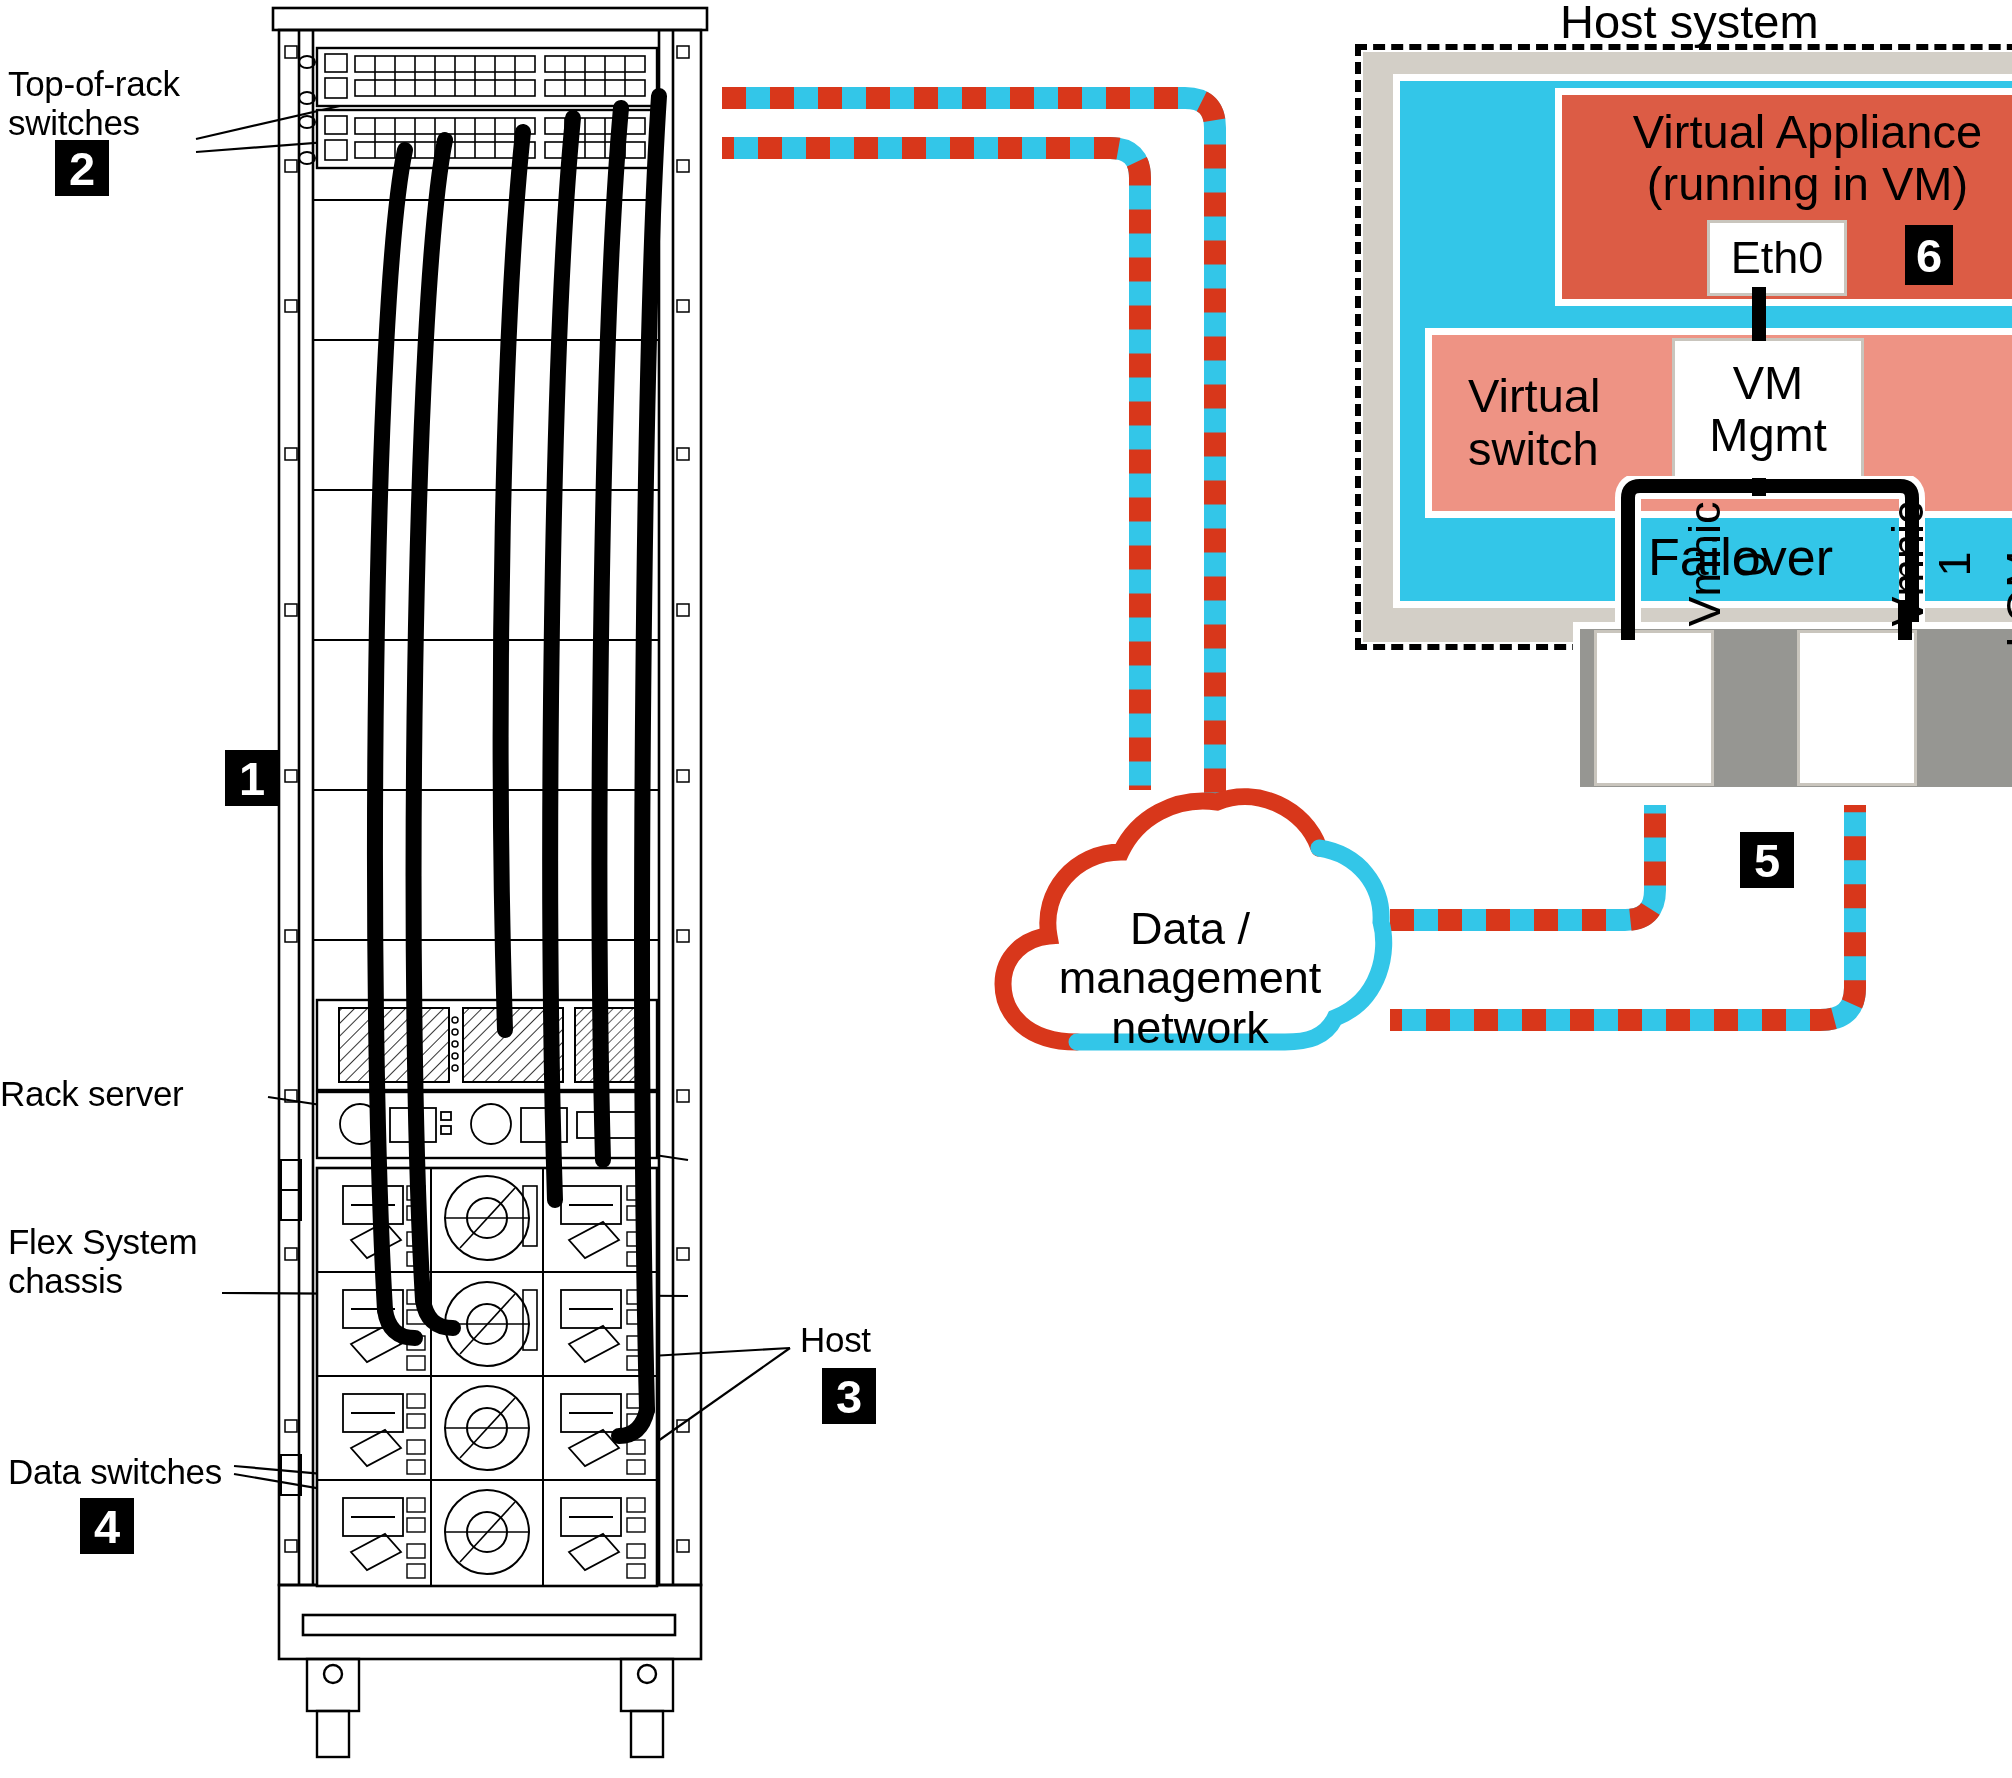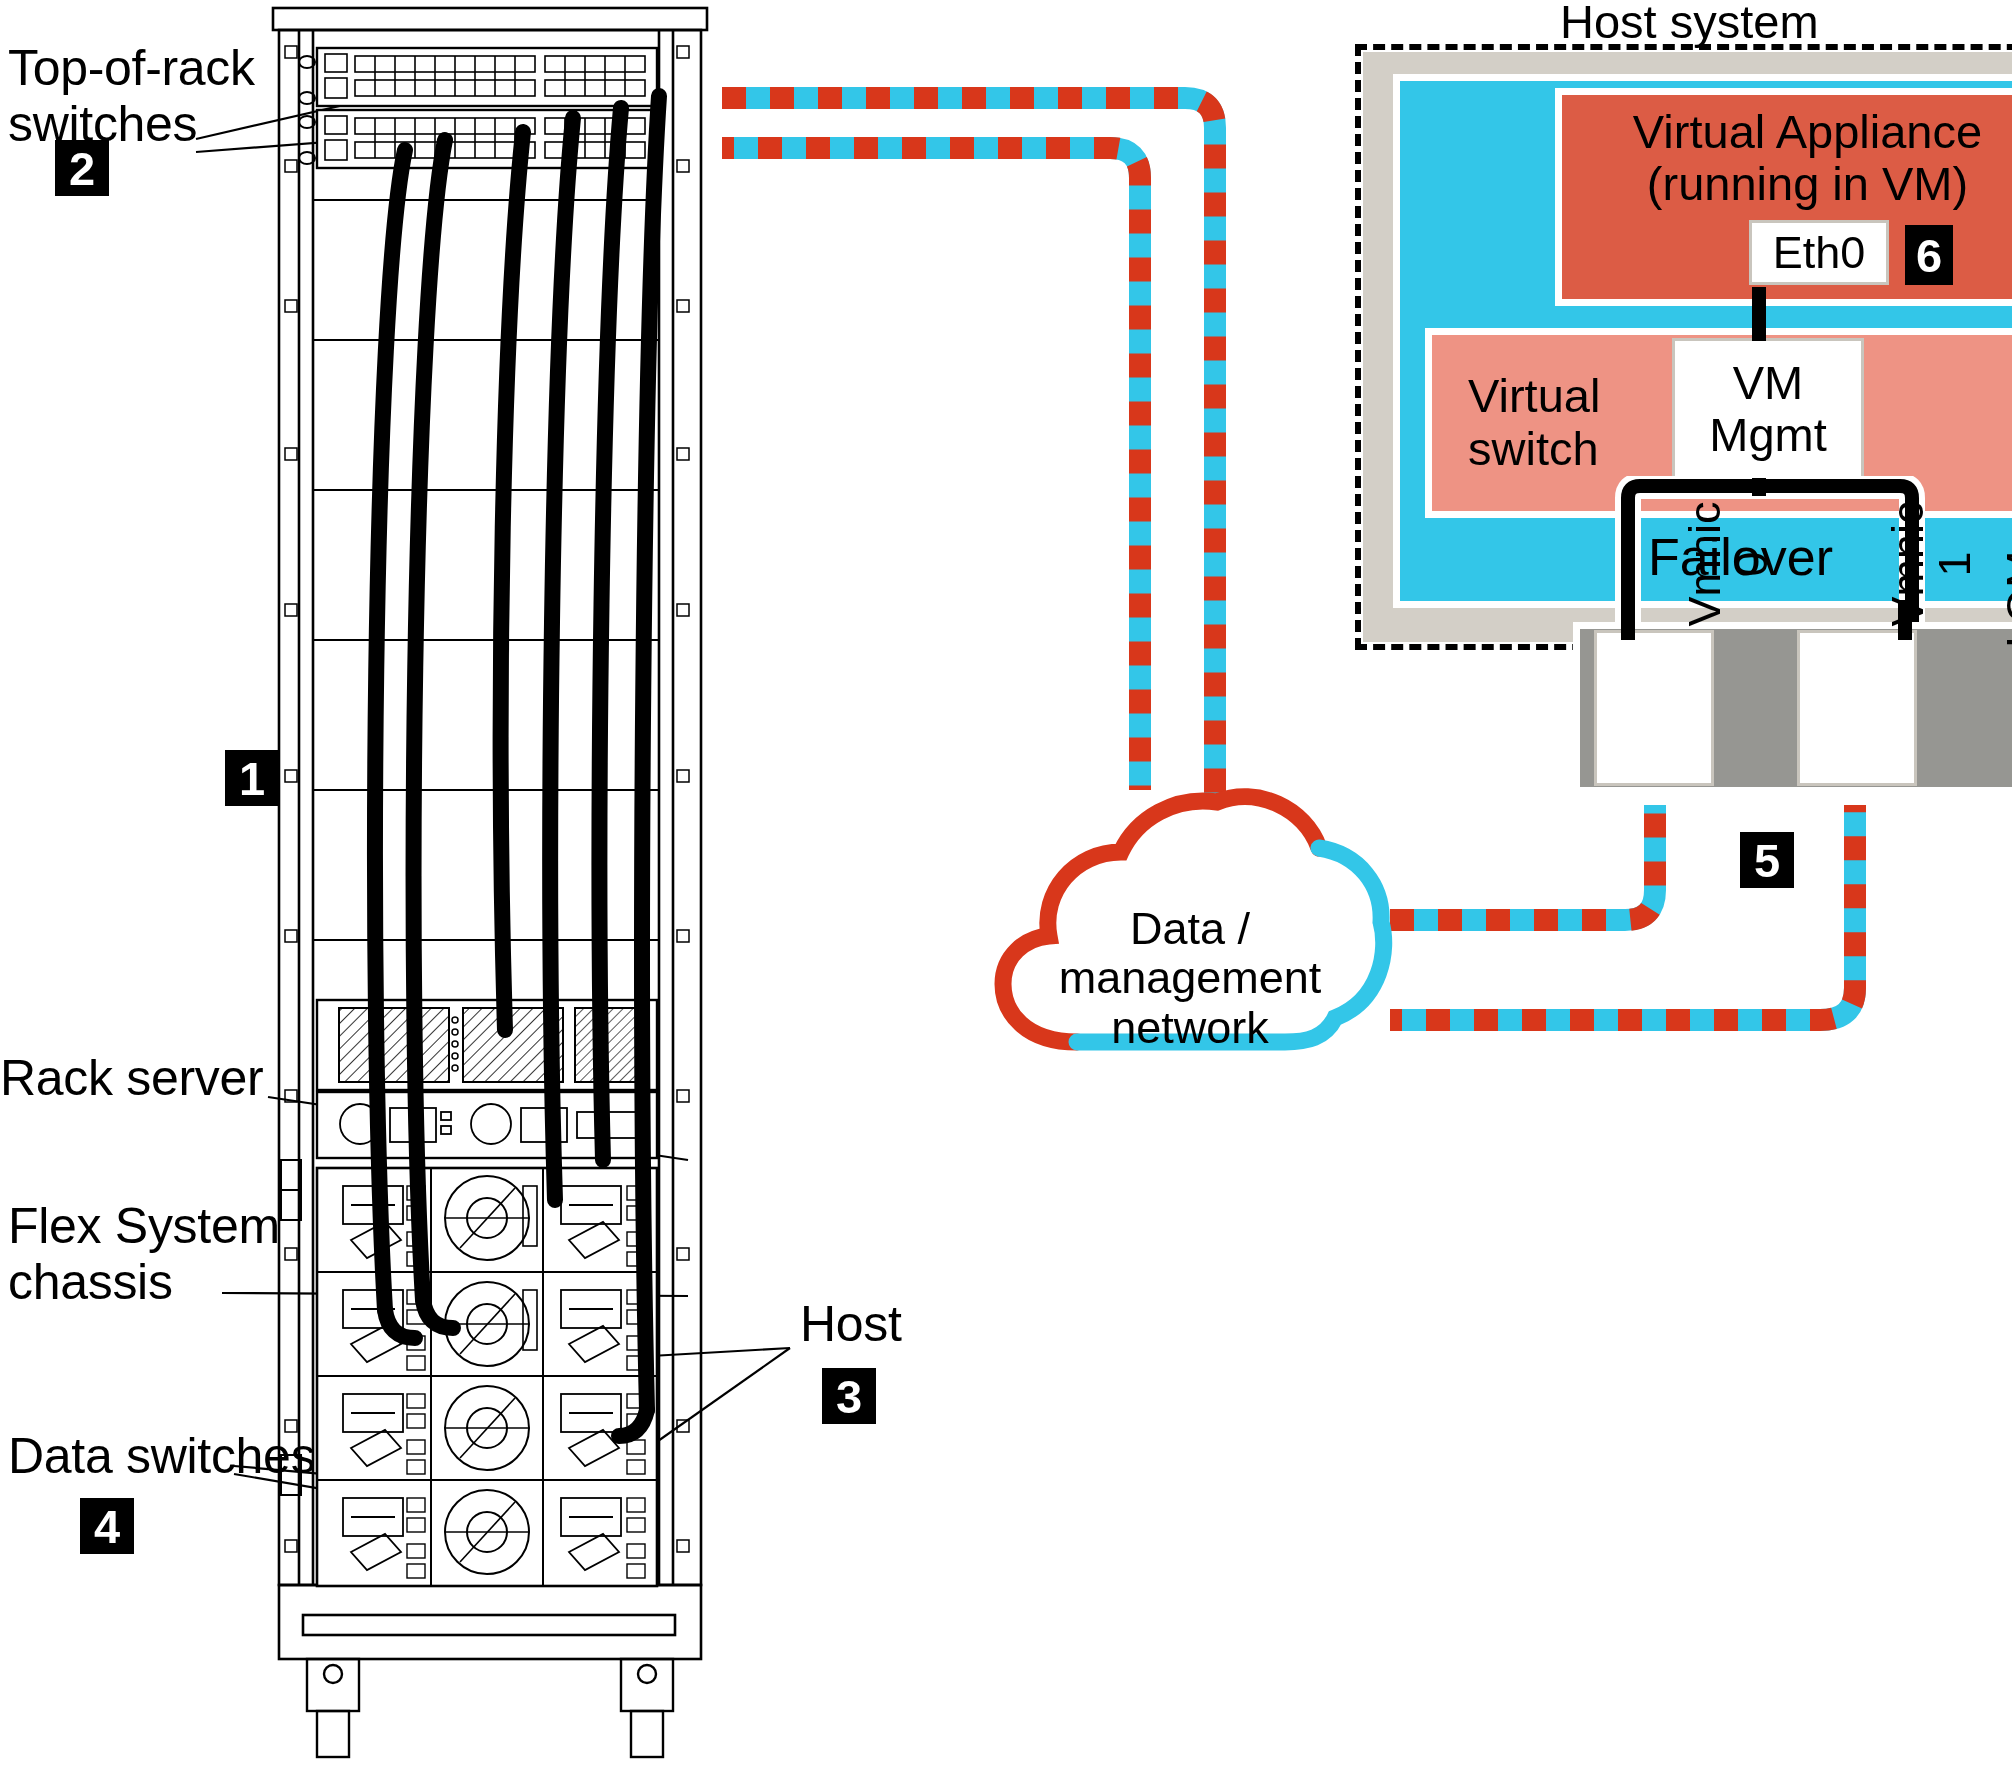--- a/index.html
+++ b/index.html
@@ -1,19 +1,19 @@
 <!DOCTYPE html>
 <html><head>
 <meta charset="utf-8">
 <style>
   html,body{margin:0;padding:0;background:#fff;}
   body{width:2012px;height:1778px;position:relative;overflow:hidden;
        font-family:"Liberation Sans","DejaVu Sans",sans-serif;color:#000;}
   .abs{position:absolute;}
-  .lbl{font-size:50px;line-height:1.12;letter-spacing:-0.3px;white-space:pre-line;}
+  .lbl{font-size:35px;line-height:1.12;letter-spacing:-0.3px;white-space:pre-line;margin-top:24px;}
   .callout{background:#000;color:#fff;font-weight:bold;font-size:47px;
            width:54px;height:56px;display:flex;align-items:center;justify-content:center;}
   svg{display:block;}
   .ctr{display:flex;align-items:center;justify-content:center;text-align:center;}
   .boxtxt{font-size:43px;line-height:1.1;}
 </style>
 </head>
 <body>
 
 <div class="abs lbl" style="left:8px;top:40px;">Top-of-rack
@@ -378,22 +378,22 @@
 <div class="abs" style="left:1393px;top:74px;width:660px;height:534px;background:#33c6e8;
             border:7px solid #fff;box-sizing:border-box;"></div>
 
 <div class="abs" style="left:1555px;top:88px;width:494px;height:218px;background:#dc5c45;
             border:7px solid #fff;box-sizing:border-box;"></div>
 <div class="abs ctr" style="left:1555px;top:98px;width:494px;height:120px;">
   <span class="boxtxt" style="white-space:pre-line;font-size:47px;margin-left:11px;">Virtual Appliance
 (running in VM)</span>
 </div>
 
-<div class="abs ctr" style="left:1707px;top:220px;width:140px;height:65px;background:#fff;
-            border:3px solid #c9c5bd;box-sizing:border-box;margin-left:42px;">
+<div class="abs ctr" style="left:1707px;top:220px;width:140px;height:76px;background:#fff;
+            border:3px solid #c9c5bd;box-sizing:border-box;">
   <span class="boxtxt" style="font-size:45px;">Eth0</span>
 </div>
 <div class="abs callout" style="left:1905px;top:225px;width:48px;height:60px;">6</div>
 
 <div class="abs" style="left:1425px;top:328px;width:624px;height:190px;background:#ee9384;
             border:7px solid #fff;box-sizing:border-box;"></div>
 <div class="abs" style="left:1468px;top:370px;font-size:47px;line-height:1.12;white-space:pre-line;">Virtual
 switch</div>
 
 <div class="abs ctr" style="left:1672px;top:338px;width:192px;height:142px;background:#fff;

